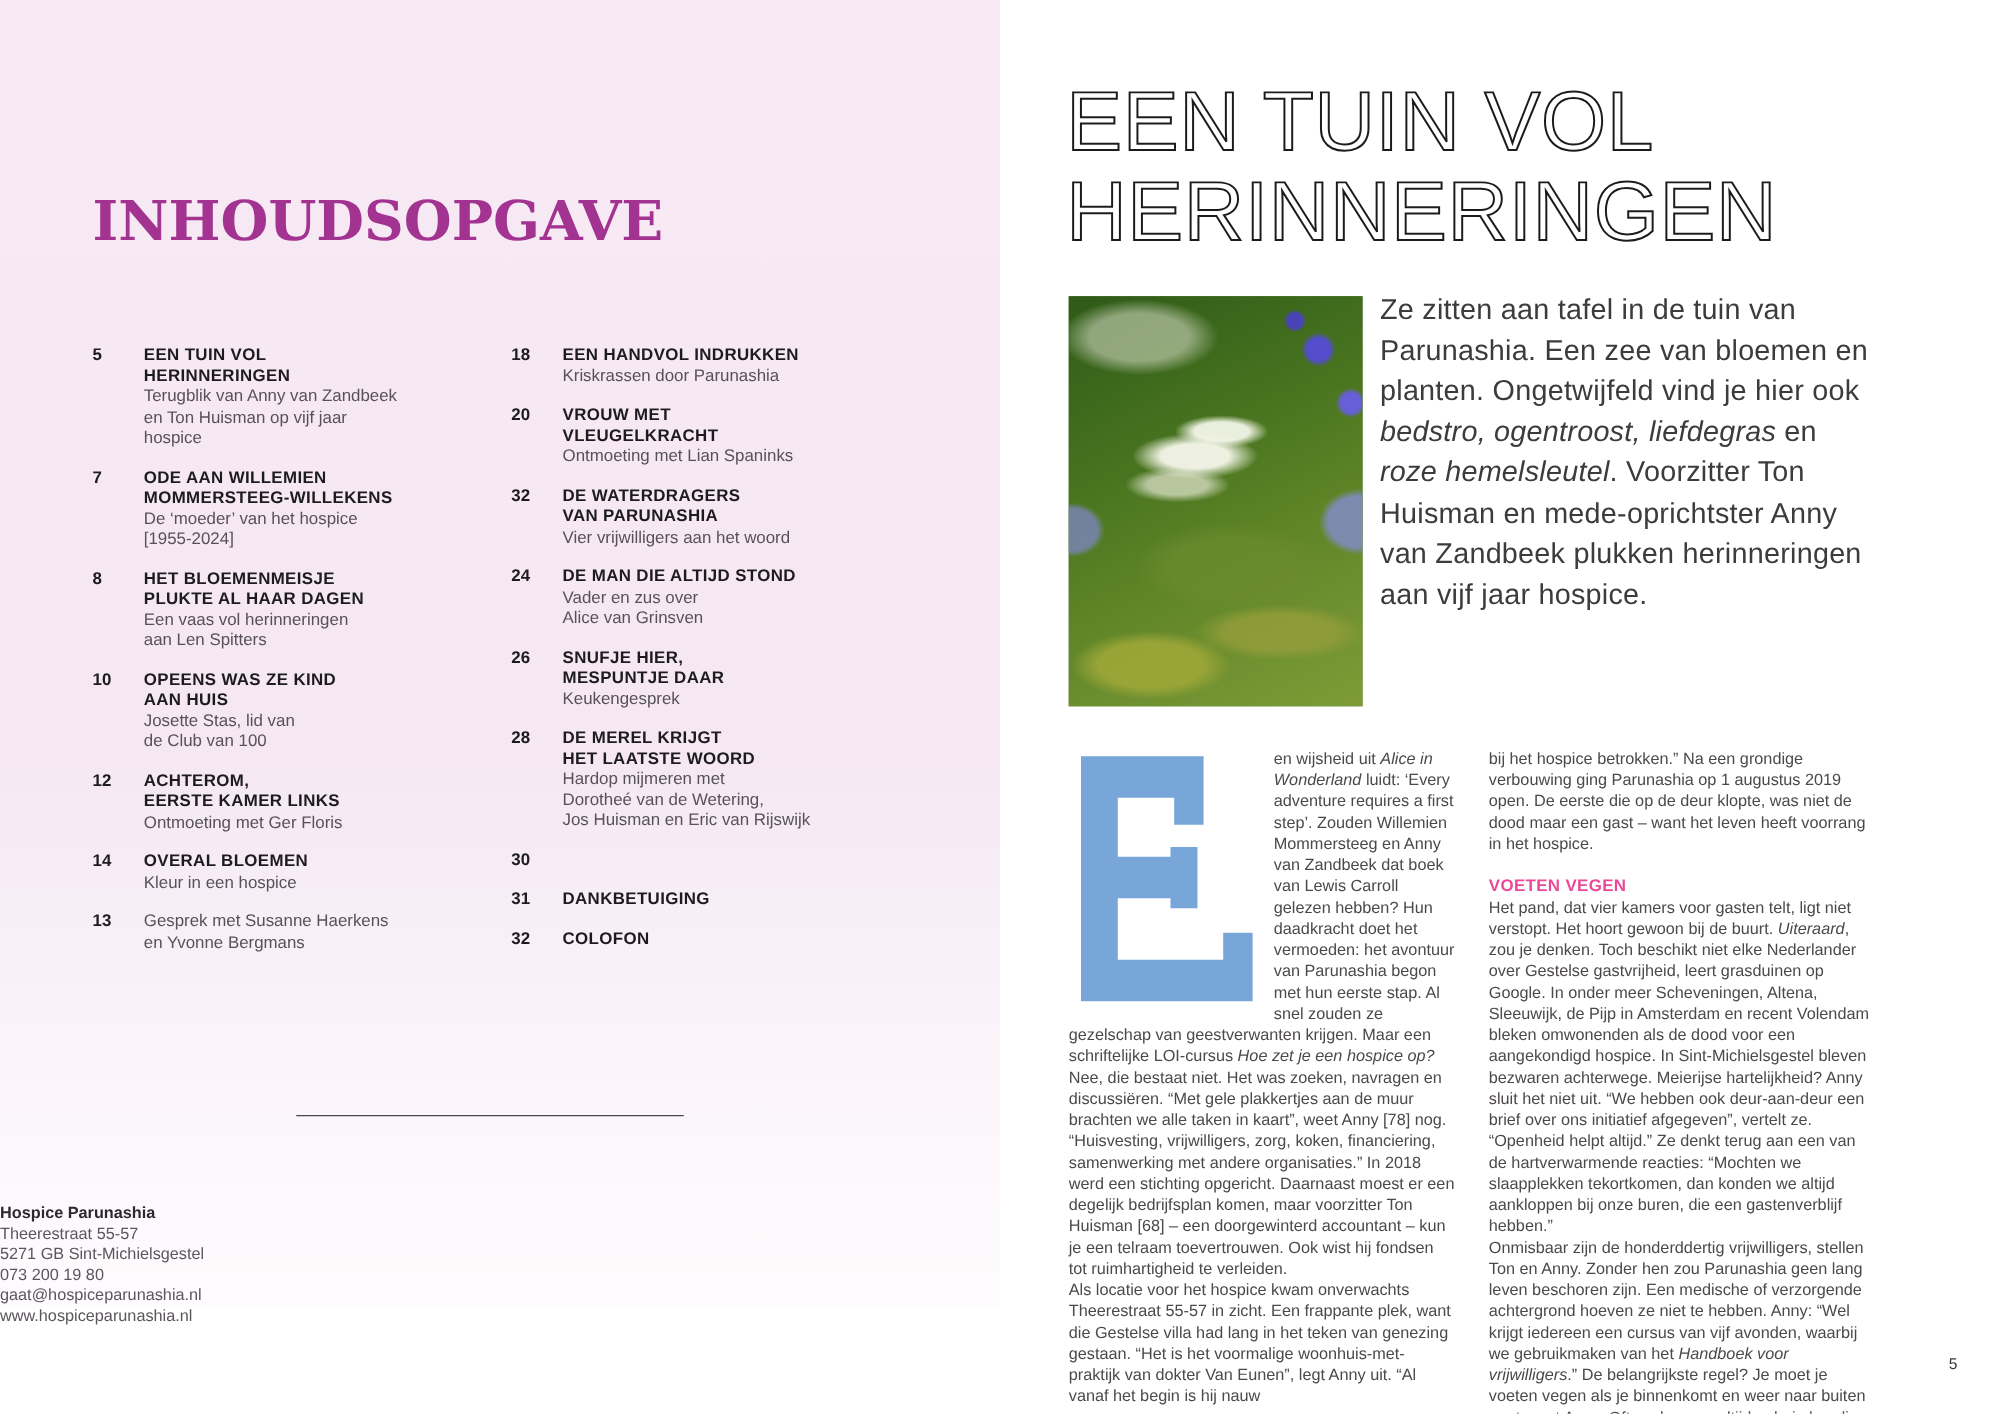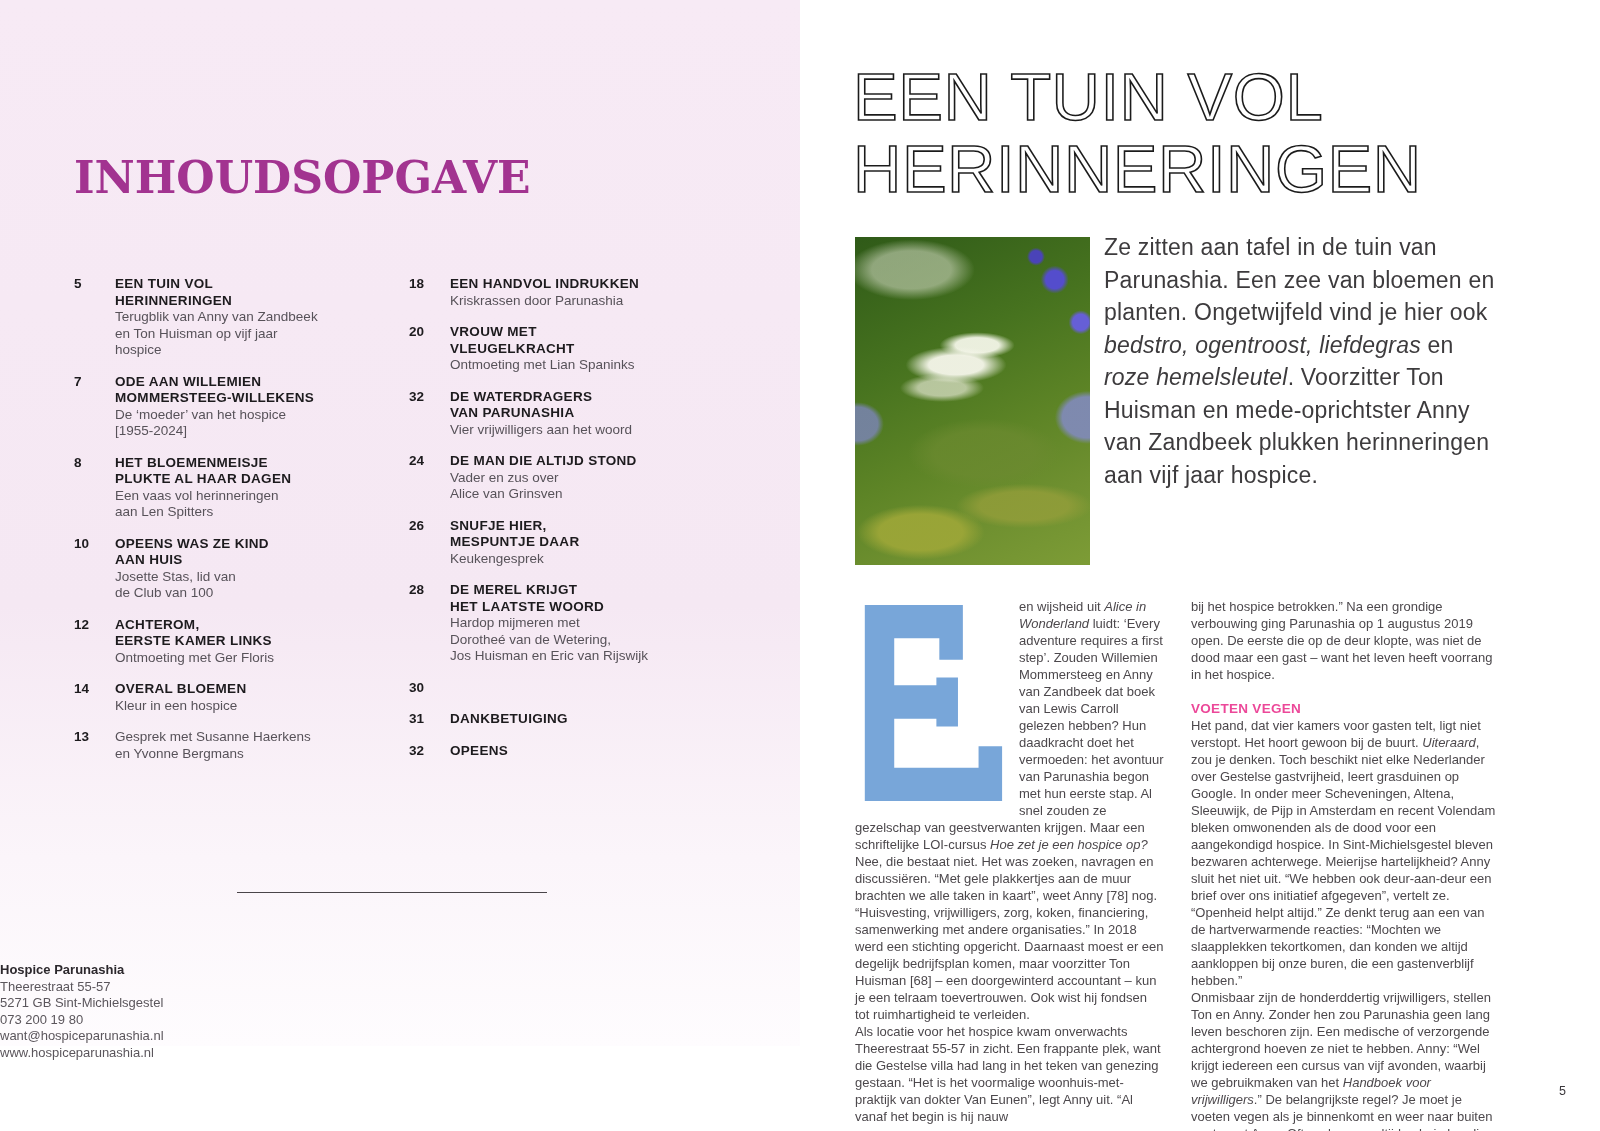--- a/index.html
+++ b/index.html
@@ -199,34 +199,34 @@
         </div>
         <div class="toc-entry">
           <div class="toc-num">31</div>
           <div class="toc-body">
               <div class="toc-entry-title">DANKBETUIGING</div>
             </div>
         </div>
         <div class="toc-entry">
           <div class="toc-num">32</div>
           <div class="toc-body">
-              <div class="toc-entry-title">OPEENS</div>
+              <div class="toc-entry-title">COLOFON</div>
             </div>
         </div>
       </div>
     </div>
 
     <div class="divider"></div>
 
     <div class="contact">
       <div class="org">Hospice Parunashia</div>
       <div class="lines">Theerestraat 55-57
 5271 GB Sint-Michielsgestel
 073 200 19 80</div>
-      <a href="#">want@hospiceparunashia.nl</a>
+      <a href="#">gaat@hospiceparunashia.nl</a>
       <a href="#">www.hospiceparunashia.nl</a>
     </div>
   </div>
 
   <div class="page-right">
 
     <svg class="headline" width="660" height="165">
       <text x="3" y="60">EEN TUIN VOL</text>
       <text x="3" y="132">HERINNERINGEN</text>
     </svg>

